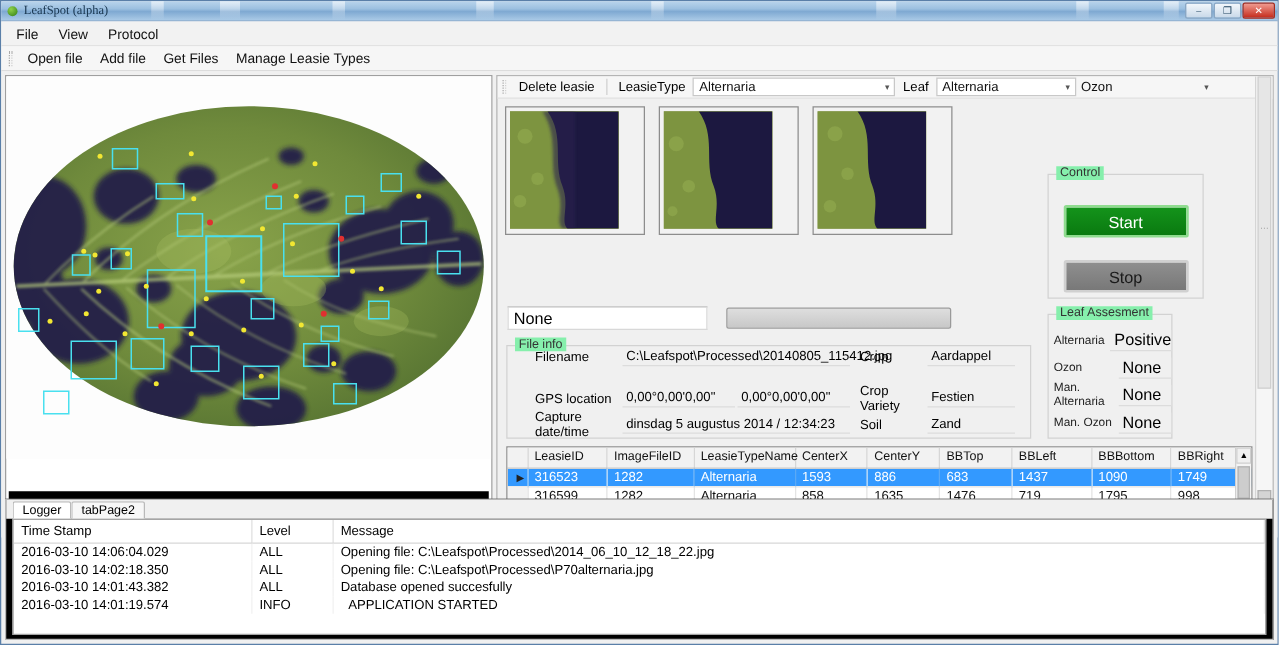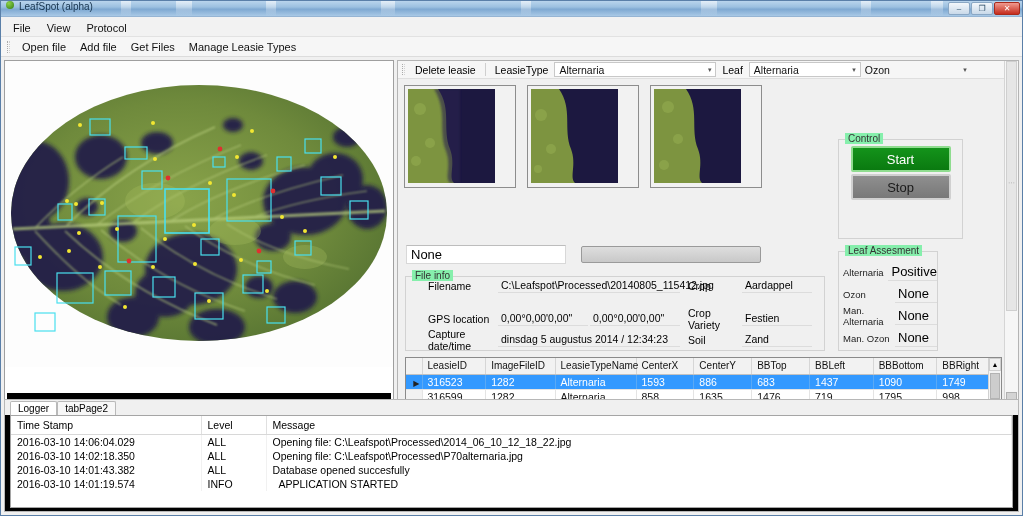--- a/index.html
+++ b/index.html
@@ -11,21 +11,21 @@
     background:#eef1f5;
   }
   .win { position:relative; width:1023px; height:516px;
          background:#f0f0f0; border:1px solid #5a7fa8; }
 
   
   .titlebar {
     height:16px; position:relative;
     background:linear-gradient(180deg,#b9d4ec 0%, #9cc0e0 40%, #7fa9d2 55%, #a9c9e6 100%);
     border-bottom:1px solid #96b5d4;
-    display:flex; 
+    display:flex; align-items:center;font-family:Liberation Serif, serif;
   }
   .titlebar .glow { position:absolute; top:0; bottom:0; width:10px;
      background:linear-gradient(180deg,rgba(255,255,255,.85),rgba(255,255,255,0)); opacity:.7; }
   .app-dot { width:8px; height:8px; border-radius:50%;
      background:radial-gradient(circle at 35% 30%, #8fd24a, #2f7d14);
      margin-left:5px; margin-right:5px; flex:none; z-index:2; }
   .title-text { font-size:10px; color:#16334d; z-index:2; white-space:nowrap; }
   .wbtns { position:absolute; right:2px; top:1px; display:flex; gap:1px; z-index:3; }
   .wbtn { width:22px; height:13px; border:1px solid #8aa7c4; border-radius:2px;
      background:linear-gradient(180deg,#f3f7fb,#c9d9e9);
@@ -432,22 +432,22 @@
         <div class="fi-row" style="top:54px">
           <div class="fi-lbl">Capture date/time</div>
           <div class="fi-val" style="width:182px">dinsdag 5 augustus 2014 / 12:34:23</div>
           <div class="fi-lbl" style="width:62px;padding-left:8px">Soil</div>
           <div class="fi-val" style="width:70px">Zand</div>
         </div>
       </div>
 
       <div class="grp" id="control">
         <div class="cap">Control</div>
-        <div class="btn start" style="margin-top:6px">Start</div>
-        <div class="btn stop" style="margin-top:2px">Stop</div>
+        <div class="btn start" style="margin-top:24px">Start</div>
+        <div class="btn stop" style="margin-top:18px">Stop</div>
       </div>
 
       <div class="grp" id="assess">
         <div class="cap">Leaf Assesment</div>
         <div style="margin-top:9px">
           <div class="as-row">
             <div class="as-lbl">Alternaria</div>
             <div class="as-val">Positive</div>
           </div>
           <div class="as-row">

